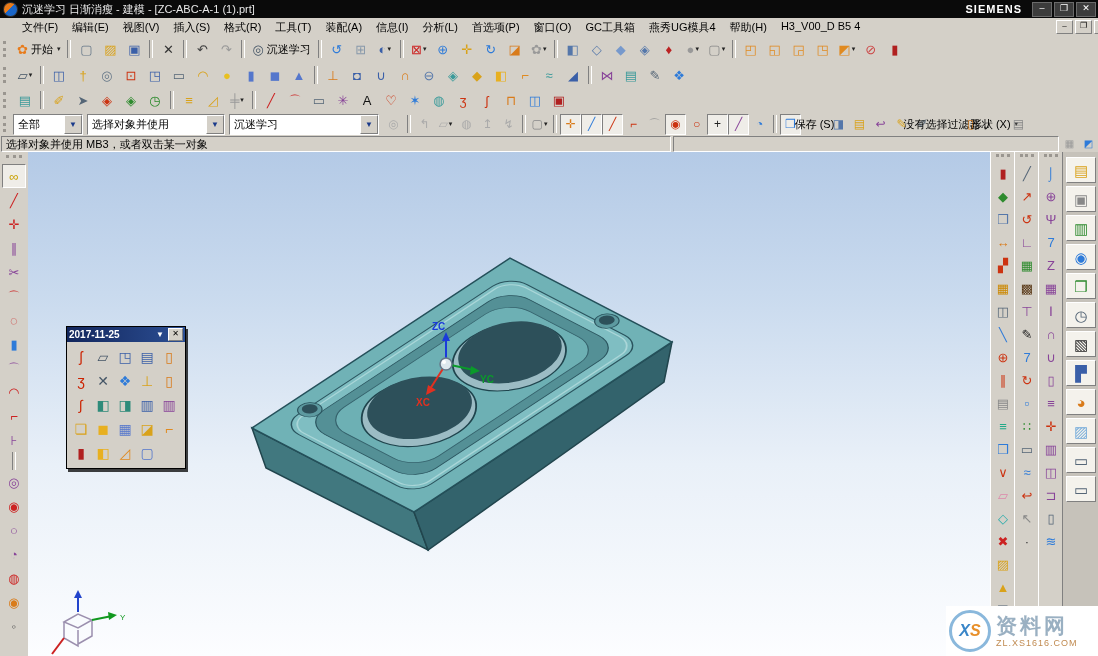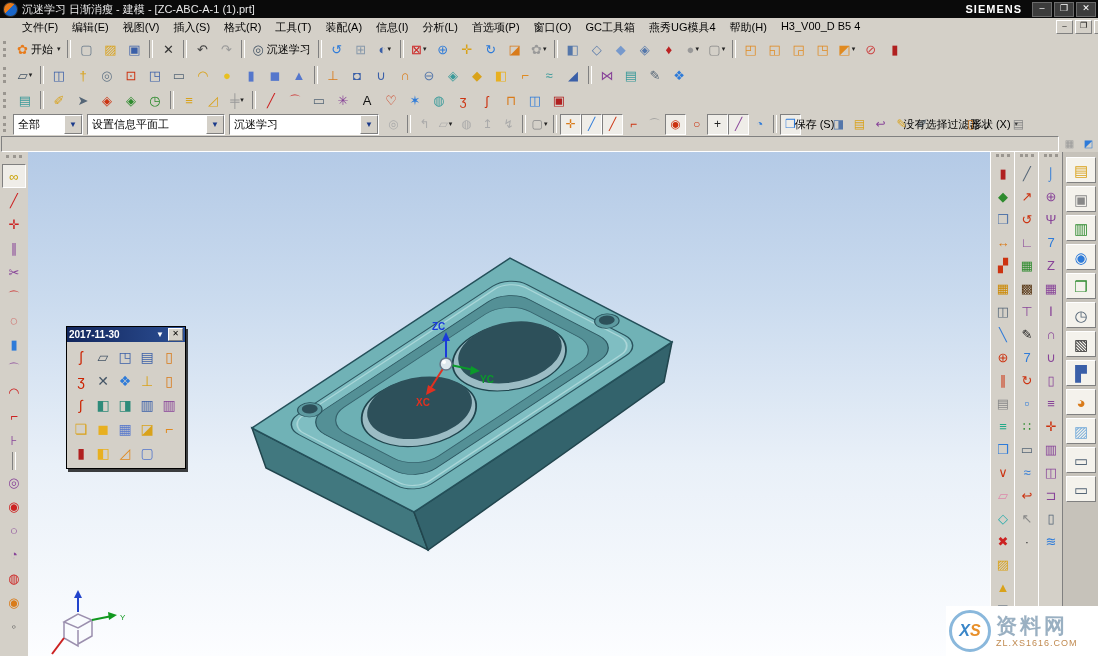--- a/index.html
+++ b/index.html
@@ -394,21 +394,21 @@
       <span class="g" style="color: rgb(176, 32, 32);">▣</span>
     </span>
   </div>
 
 <div class="tb" id="tb4">
   <span class="combo" style="width:68px">
     <span class="txt">全部</span>
     <span class="arw">▼</span>
   </span>
   <span class="combo" style="width:136px">
-    <span class="txt">设置信息平面工</span>
+    <span class="txt">选择对象并使用</span>
     <span class="arw">▼</span>
   </span>
   <span class="combo" style="width:148px">
     <span class="txt">沉迷学习</span>
     <span class="arw">▼</span>
   </span>
   <span style="display:flex;align-items:center">
       <span class="ic">
         <span class="g" style="color: rgb(170, 170, 170);">◎</span>
       </span>
@@ -501,20 +501,21 @@
         <span class="lb">形状 (X)</span>
         <span class="dd">▾</span>
       </span>
       <span class="ic">
         <span class="g" style="color: rgb(136, 136, 136);">▤</span>
       </span>
     </span>
 </div>
 
 <div class="promptbar">
+  <span class="pcell c1">选择对象并使用 MB3，或者双击某一对象</span>
   <span class="pcell c2"></span>
   <span class="picons">
       <span class="ic">
         <span class="g" style="color: rgb(153, 153, 153);">▦</span>
       </span>
       <span class="ic">
         <span class="g" style="color: rgb(46, 123, 217);">◩</span>
       </span>
     </span>
 </div>
@@ -626,21 +627,21 @@
         <polygon points="50,438 46,446 54,446" fill="#2244cc"></polygon>
         <line x1="64" y1="468" x2="84" y2="464" stroke="#11991f" stroke-width="2"></line>
         <polygon points="89,463 80,460 81,468" fill="#11991f"></polygon>
         <line x1="36" y1="486" x2="24" y2="502" stroke="#cc2222" stroke-width="2"></line>
         <text x="92" y="468" font-size="8" fill="#11991f">Y</text>
       </g>
     </svg>
 
     <div class="fpanel">
       <div class="fpanel-title">
-        <span class="t">2017-11-30</span>
+        <span class="t">2017-11-25</span>
         <span class="dd">▼</span>
         <span class="fpanel-close">✕</span>
       </div>
       <div class="fpanel-grid">
           <span class="ic">
             <span class="g" style="color: rgb(204, 34, 0);">ʃ</span>
           </span>
           <span class="ic">
             <span class="g" style="color: rgb(68, 85, 102);">▱</span>
           </span>

